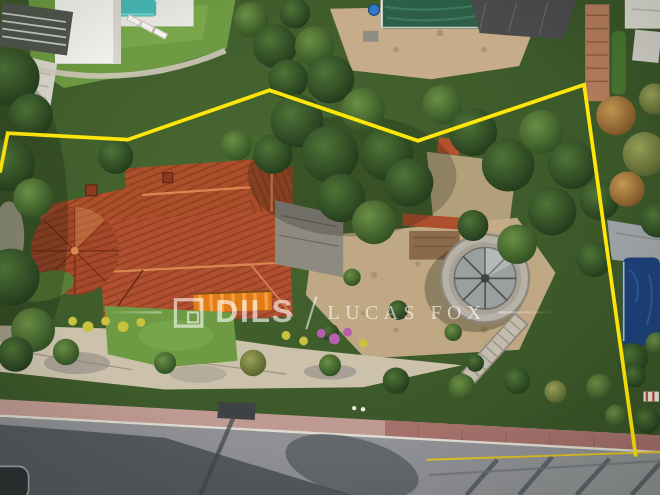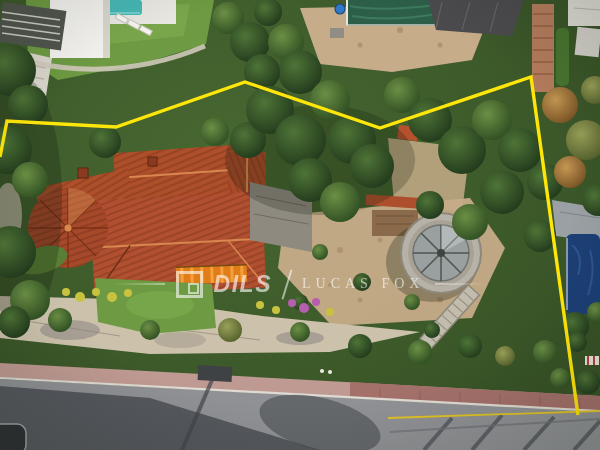--- a/index.html
+++ b/index.html
@@ -21,25 +21,25 @@
   .watermark{position:absolute;left:0;top:264px;width:100%;height:40px;
      display:flex;align-items:center;justify-content:center;gap:11px;
      color:rgba(255,255,255,.62);pointer-events:none;}
   .wm-sideline{width:52px;height:2px;flex:0 0 auto;
      background:linear-gradient(to right,rgba(255,255,255,0),rgba(255,255,255,.42));}
   .wm-sideline.right{background:linear-gradient(to left,rgba(255,255,255,0),rgba(255,255,255,.42));}
   .wm-logo{position:relative;width:21px;height:21px;flex:0 0 auto;
      border:3px solid rgba(255,255,255,.60);}
   .wm-logo-inner{position:absolute;right:1px;bottom:1px;width:7px;height:7px;
      border:2.5px solid rgba(255,255,255,.60);}
-  .wm-dils{font-weight:800;font-size:23px;letter-spacing:1.5px;line-height:1;font-style:italic;}
+  .wm-dils{font-weight:800;font-size:29px;letter-spacing:1.5px;line-height:1;}
   .wm-slash{width:2px;height:31px;background:rgba(255,255,255,.55);
      transform:rotate(17deg);margin:0 3px;flex:0 0 auto;}
   .wm-lucasfox{font-family:"Liberation Serif",serif;font-weight:400;
-     font-size:14px;letter-spacing:5px;line-height:1;text-align:right;}
+     font-size:18px;letter-spacing:5px;line-height:1;text-align:right;}
 </style>
 </head>
 <body>
 
 <div class="stage">
 <svg class="scene" viewBox="0 0 600 450">
   <defs>
     <radialGradient id="treeD" cx="38%" cy="35%" r="70%">
       <stop offset="0%" stop-color="#4e7437"></stop>
           <stop offset="100%" stop-color="#223a1c"></stop>

